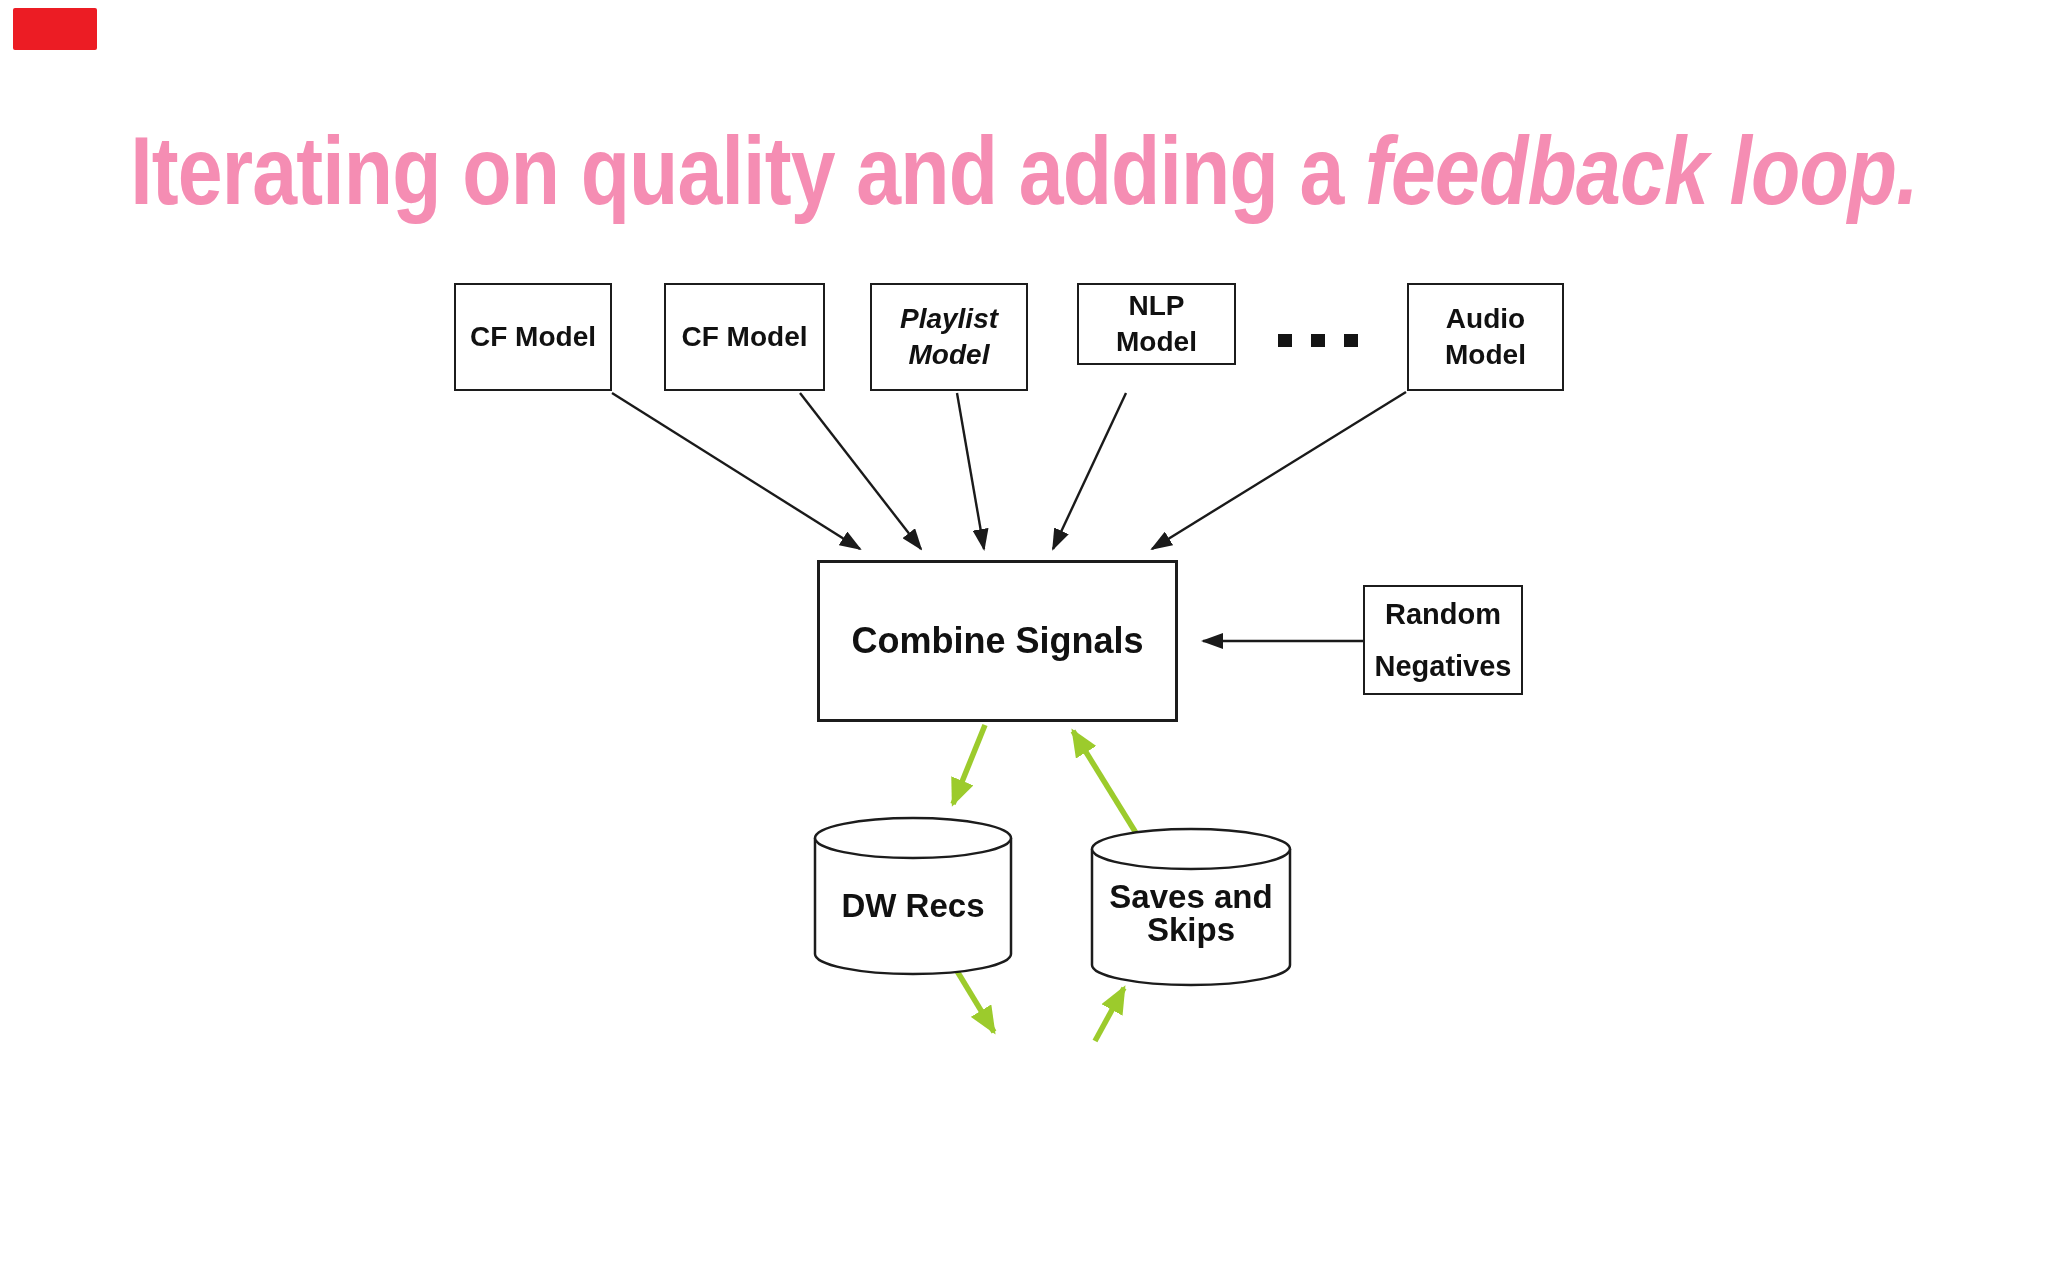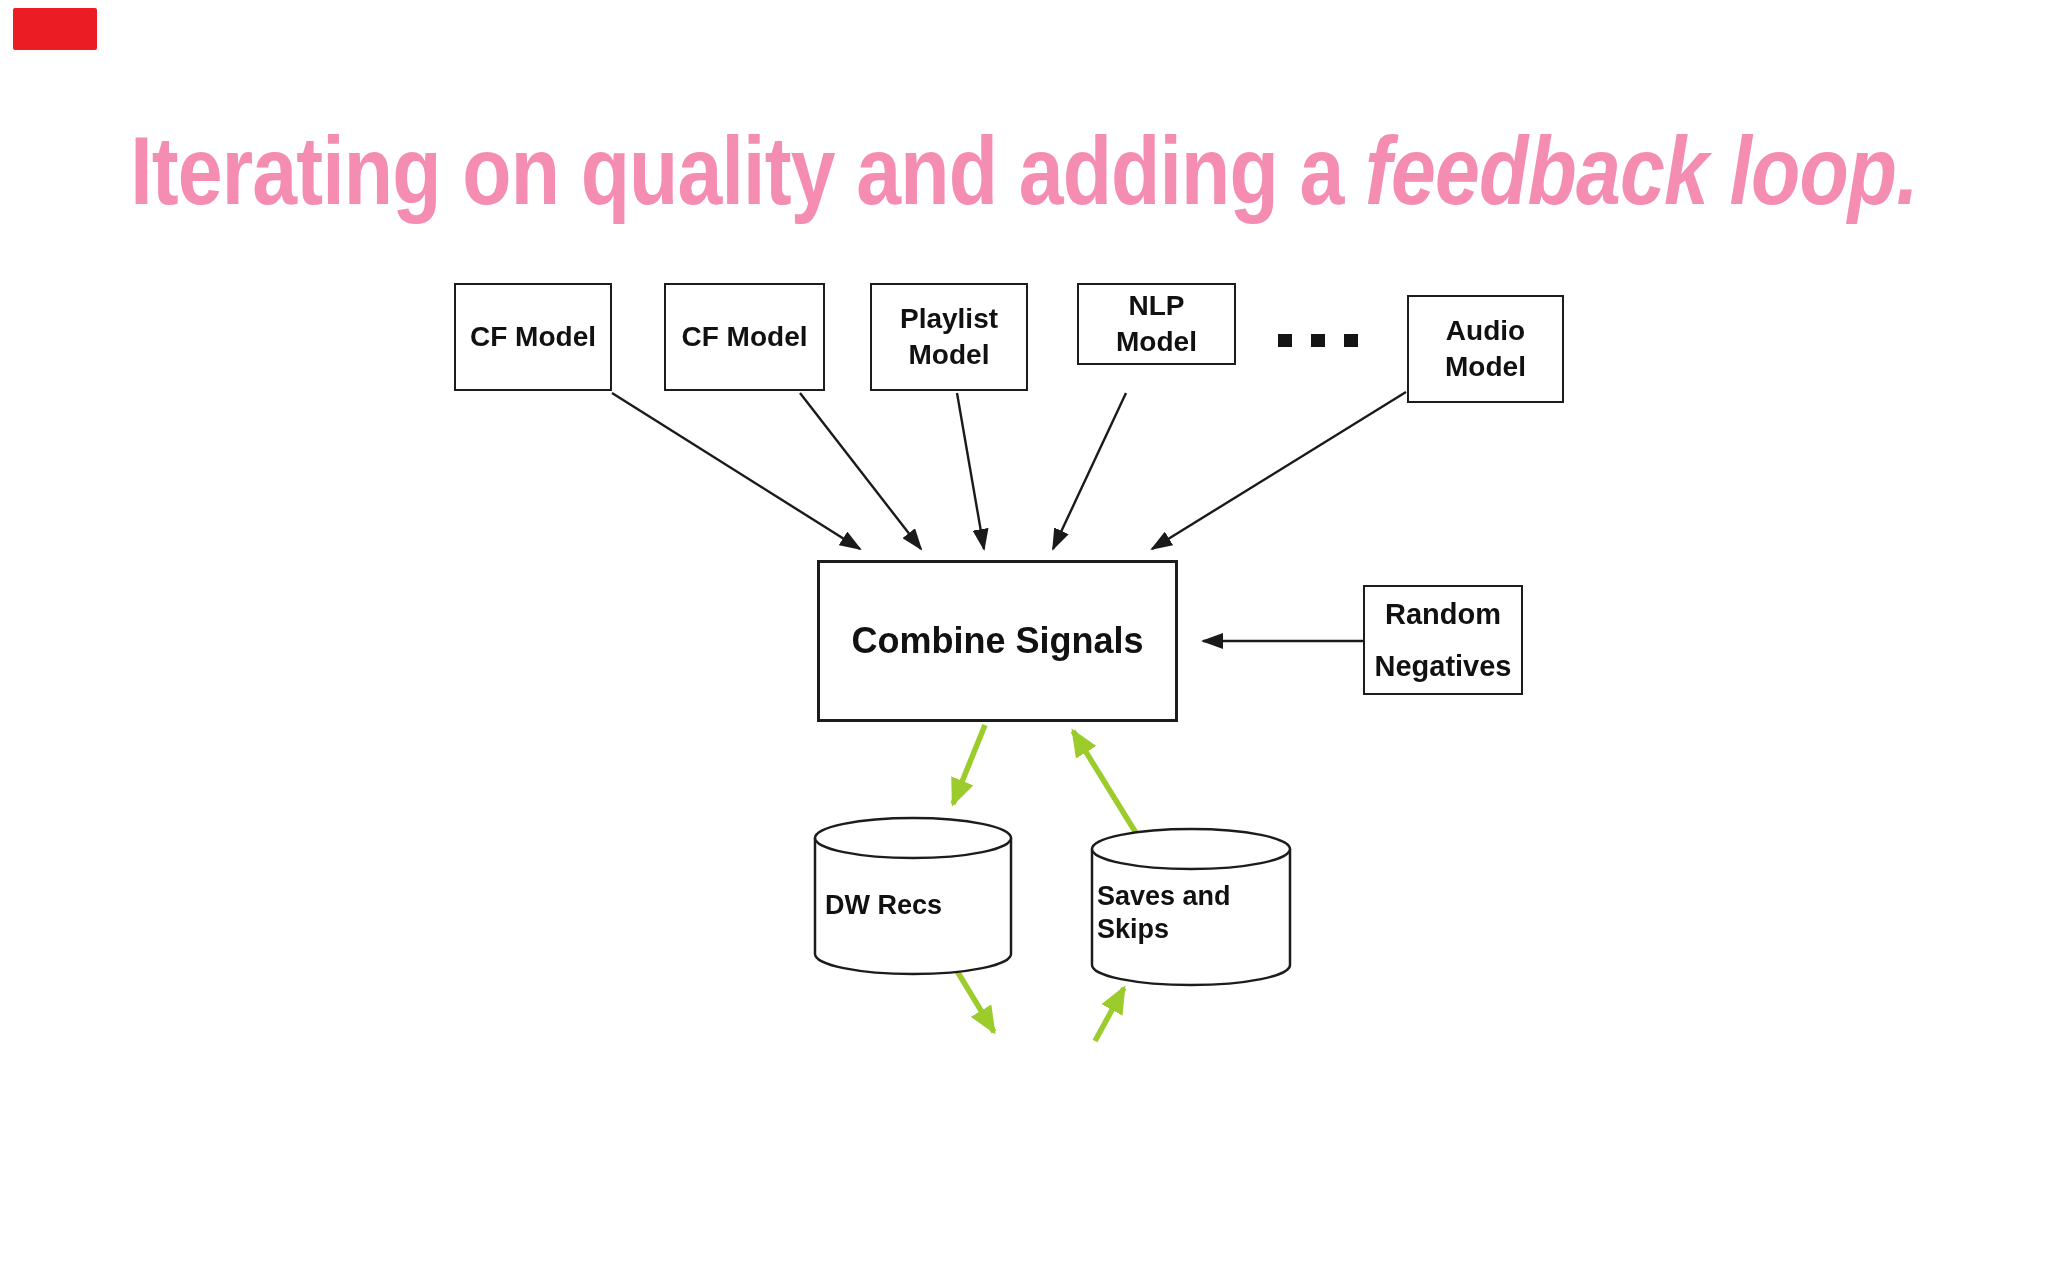--- a/index.html
+++ b/index.html
@@ -24,22 +24,22 @@
     display:flex;flex-direction:column;align-items:center;justify-content:center;
     text-align:center;font-weight:bold;
   }
   .node .ln{display:block;}
   .small-node{font-size:28px;line-height:36px;}
   .combine-node{border-width:3px;font-size:36px;}
   .randneg-node{font-size:29px;line-height:40px;gap:12px;}
   .discover-node{border-width:3px;font-size:36px;}
   
   .cyl-label{
-    position:absolute;display:flex;flex-direction:column;align-items:flex-start;justify-content:center;
-    text-align:center;font-weight:bold;font-size:27px;line-height:33px;
+    position:absolute;display:flex;flex-direction:column;align-items:center;justify-content:center;
+    text-align:center;font-weight:bold;font-size:33px;line-height:33px;
   }
   
   .dots{position:absolute;left:1278px;top:334px;display:flex;gap:19px;}
   .dots .dot{width:14px;height:13px;background:#141414;}
 </style>
 </head>
 <body>
 
 <div id="stage">
 
@@ -82,37 +82,37 @@
   </svg>
 
   <div class="node small-node" style="left:454px;top:283px;width:158px;height:108px;">
     <span class="ln">CF Model</span>
   </div>
 
   <div class="node small-node" style="left:664px;top:283px;width:161px;height:108px;">
     <span class="ln">CF Model</span>
   </div>
 
-  <div class="node small-node" style="left:870px;top:283px;width:158px;height:108px;">
+  <div class="node small-node" style="left:870px;top:283px;width:158px;height:108px;font-style:italic;">
     <span class="ln">Playlist</span>
     <span class="ln">Model</span>
   </div>
 
   <div class="node small-node" style="left:1077px;top:283px;width:159px;height:82px;">
     <span class="ln">NLP</span>
     <span class="ln">Model</span>
   </div>
 
   <div class="dots">
     <span class="dot"></span>
     <span class="dot"></span>
     <span class="dot"></span>
   </div>
 
-  <div class="node small-node" style="left:1407px;top:283px;width:157px;height:108px;margin-top:12px;">
+  <div class="node small-node" style="left:1407px;top:283px;width:157px;height:108px;">
     <span class="ln">Audio</span>
     <span class="ln">Model</span>
   </div>
 
   <div class="node combine-node" style="left:817px;top:560px;width:361px;height:162px;">
     <span class="ln">Combine Signals</span>
   </div>
 
   <div class="node randneg-node" style="left:1363px;top:585px;width:160px;height:110px;">
     <span class="ln">Random</span>

